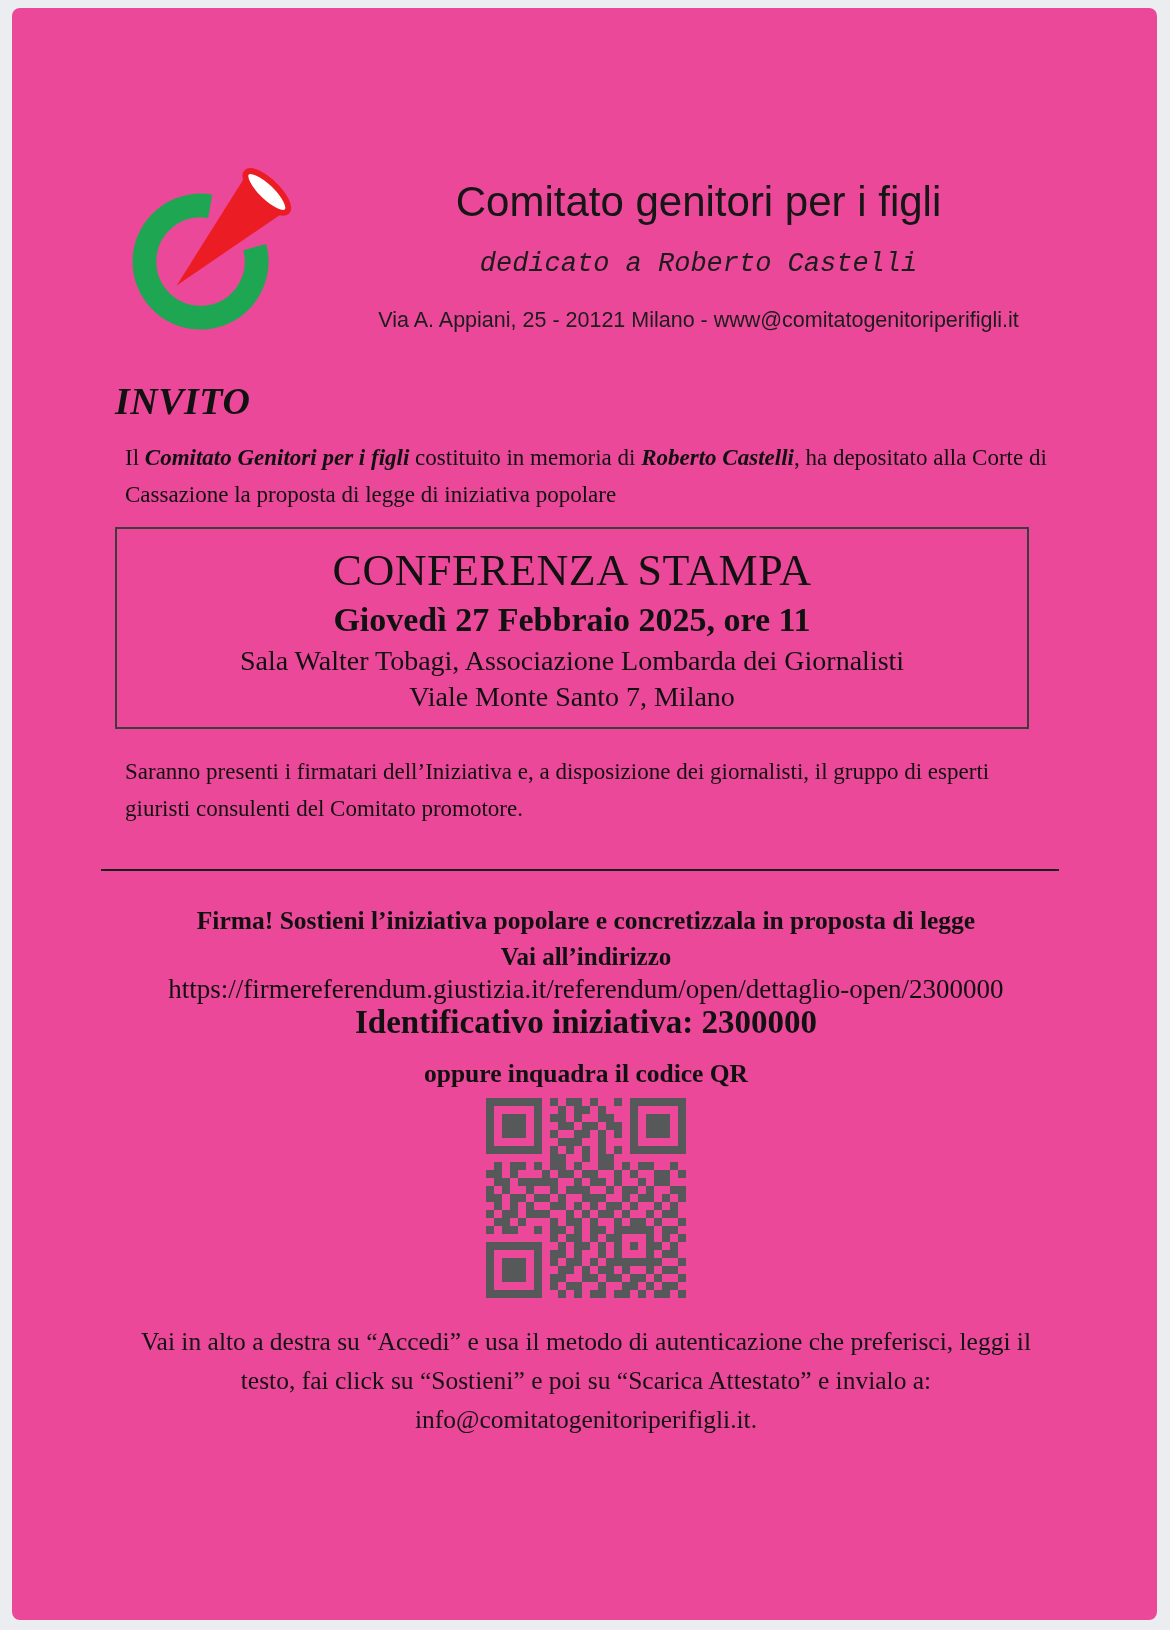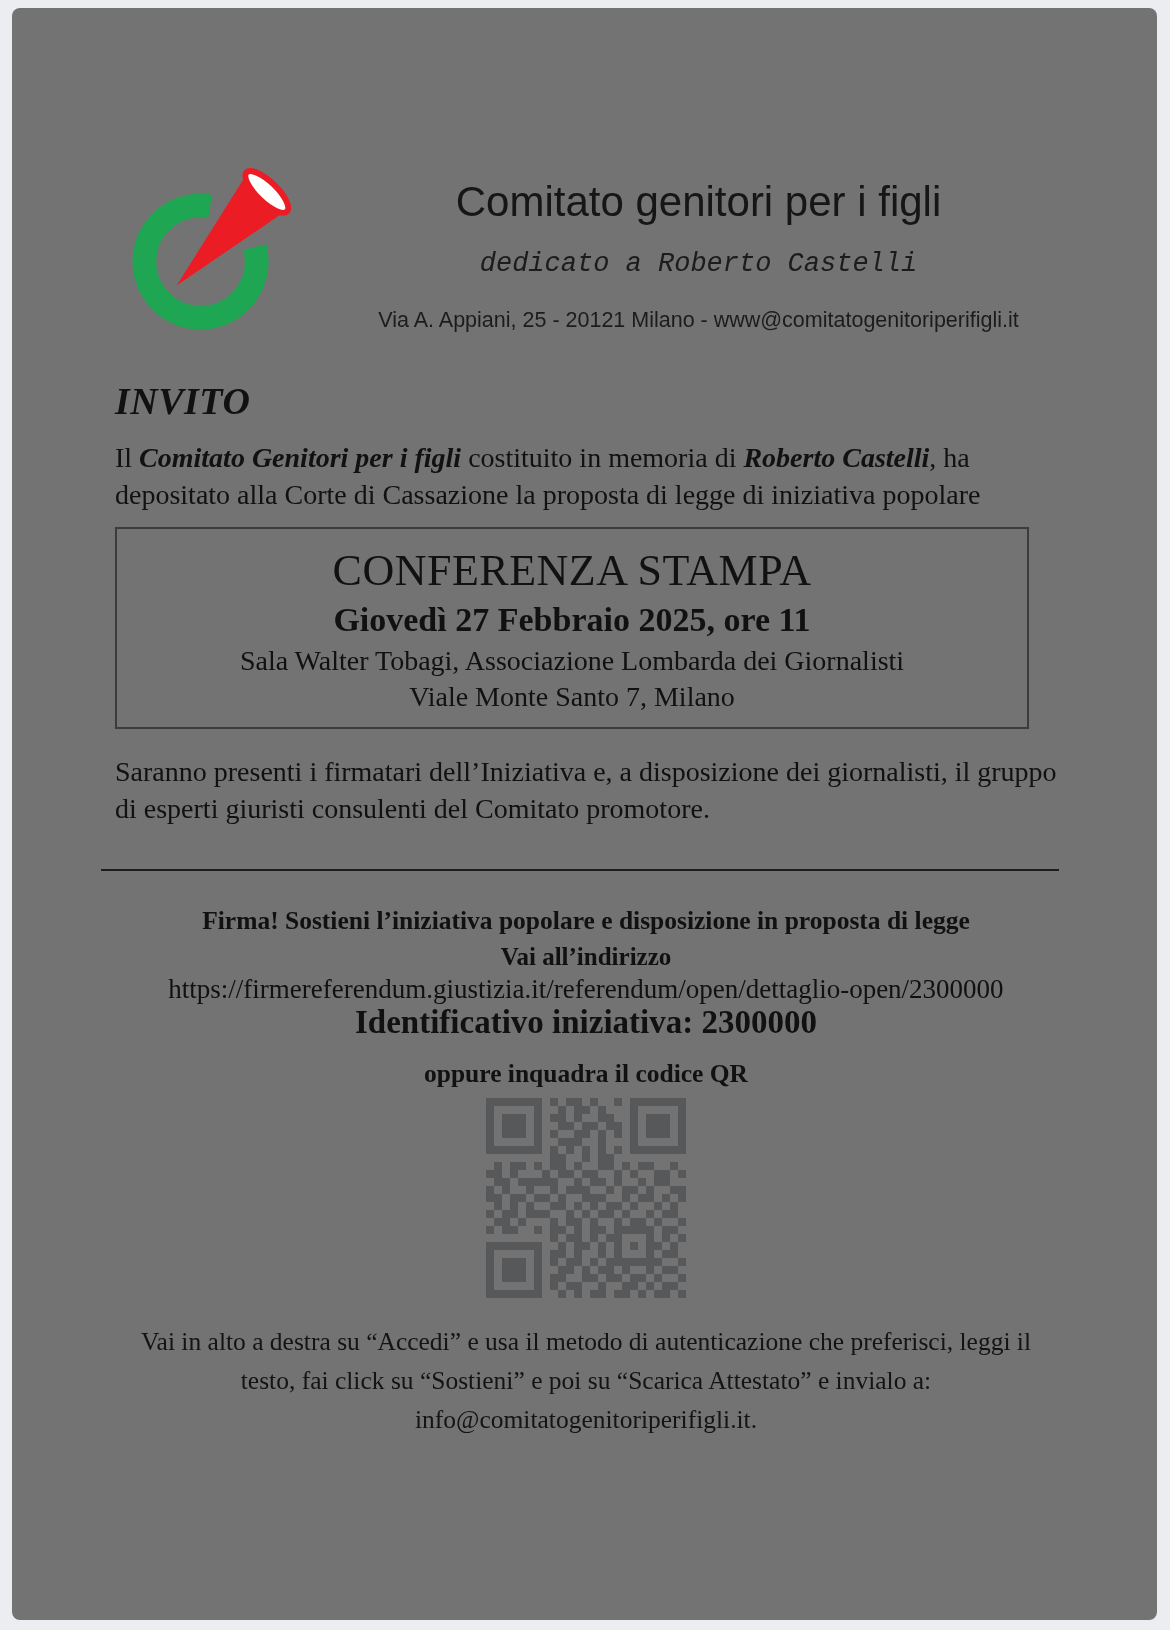--- a/index.html
+++ b/index.html
@@ -7,21 +7,21 @@
   body {
     width: 1170px; height: 1630px;
     background: var(--frame-bg, #ebedf0);
     position: relative;
     font-family: "Liberation Serif", serif;
     color: var(--text, #111);
   }
   .page {
     position: absolute;
     top: 8px; left: 12px; right: 13px; bottom: 10px;
-    background: #737373;
+    background: #ec4899;
     border-radius: 8px;
     padding: 0 100px 0 103px;
     overflow: hidden;
   }
   
   .letterhead {
     margin-top: 155px;
     display: flex;
     align-items: flex-start;
     padding-left: 10px;
@@ -50,23 +50,24 @@
   }
   
   .invito {
     text-align: left;
     font-weight: bold; font-style: italic;
     font-size: 38px; line-height: 44px;
     margin-top: 46px;
     letter-spacing: 0.5px;
   }
   .par {
-    font-size: 28px; line-height: 37px;
+    font-size: 23px; line-height: 37px;
     margin-top: 16px;
     text-align: left;
+    margin-left: 10px;
   }
   .par.saranno { margin-top: 24px; }
   .event-box {
     margin-top: 14px;
     margin-right: 28px;
     border: 2px solid var(--box-border, #3c3c3c);
     text-align: center;
     padding: 16px 10px 12px 10px;
   }
   .event-title { font-size: 44px; line-height: 52px; letter-spacing: 0.5px; }
@@ -137,21 +138,21 @@
       <div class="event-datetime">Giovedì 27 Febbraio 2025, ore 11</div>
       <div class="event-venue">Sala Walter Tobagi, Associazione Lombarda dei Giornalisti</div>
       <div class="event-venue">Viale Monte Santo 7, Milano</div>
     </section>
 
     <p class="par saranno">Saranno presenti i firmatari dell’Iniziativa e, a disposizione dei giornalisti, il gruppo di esperti giuristi consulenti del Comitato promotore.</p>
 
     <div class="separator"></div>
 
     <section class="sign">
-      <p class="sign-headline">Firma! Sostieni l’iniziativa popolare e disposizione in proposta di legge</p>
+      <p class="sign-headline">Firma! Sostieni l’iniziativa popolare e concretizzala in proposta di legge</p>
       <p class="sign-goto">Vai all’indirizzo</p>
       <p class="sign-url">https://firmereferendum.giustizia.it/referendum/open/dettaglio-open/2300000</p>
       <p class="sign-id">Identificativo iniziativa: 2300000</p>
       <p class="sign-qr-instruction">oppure inquadra il codice QR</p>
       <div class="qr" style="grid-template-columns: repeat(25, 1fr);">
           <div class="qm on"></div>
           <div class="qm on"></div>
           <div class="qm on"></div>
           <div class="qm on"></div>
           <div class="qm on"></div>

